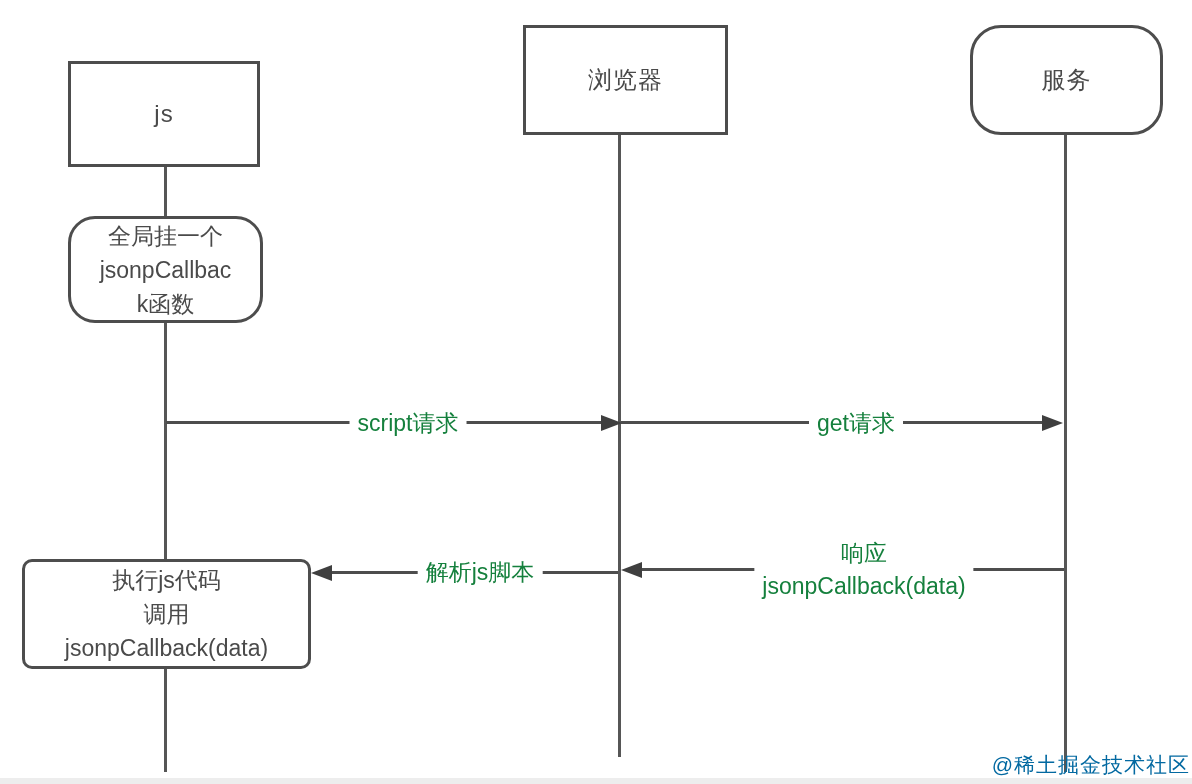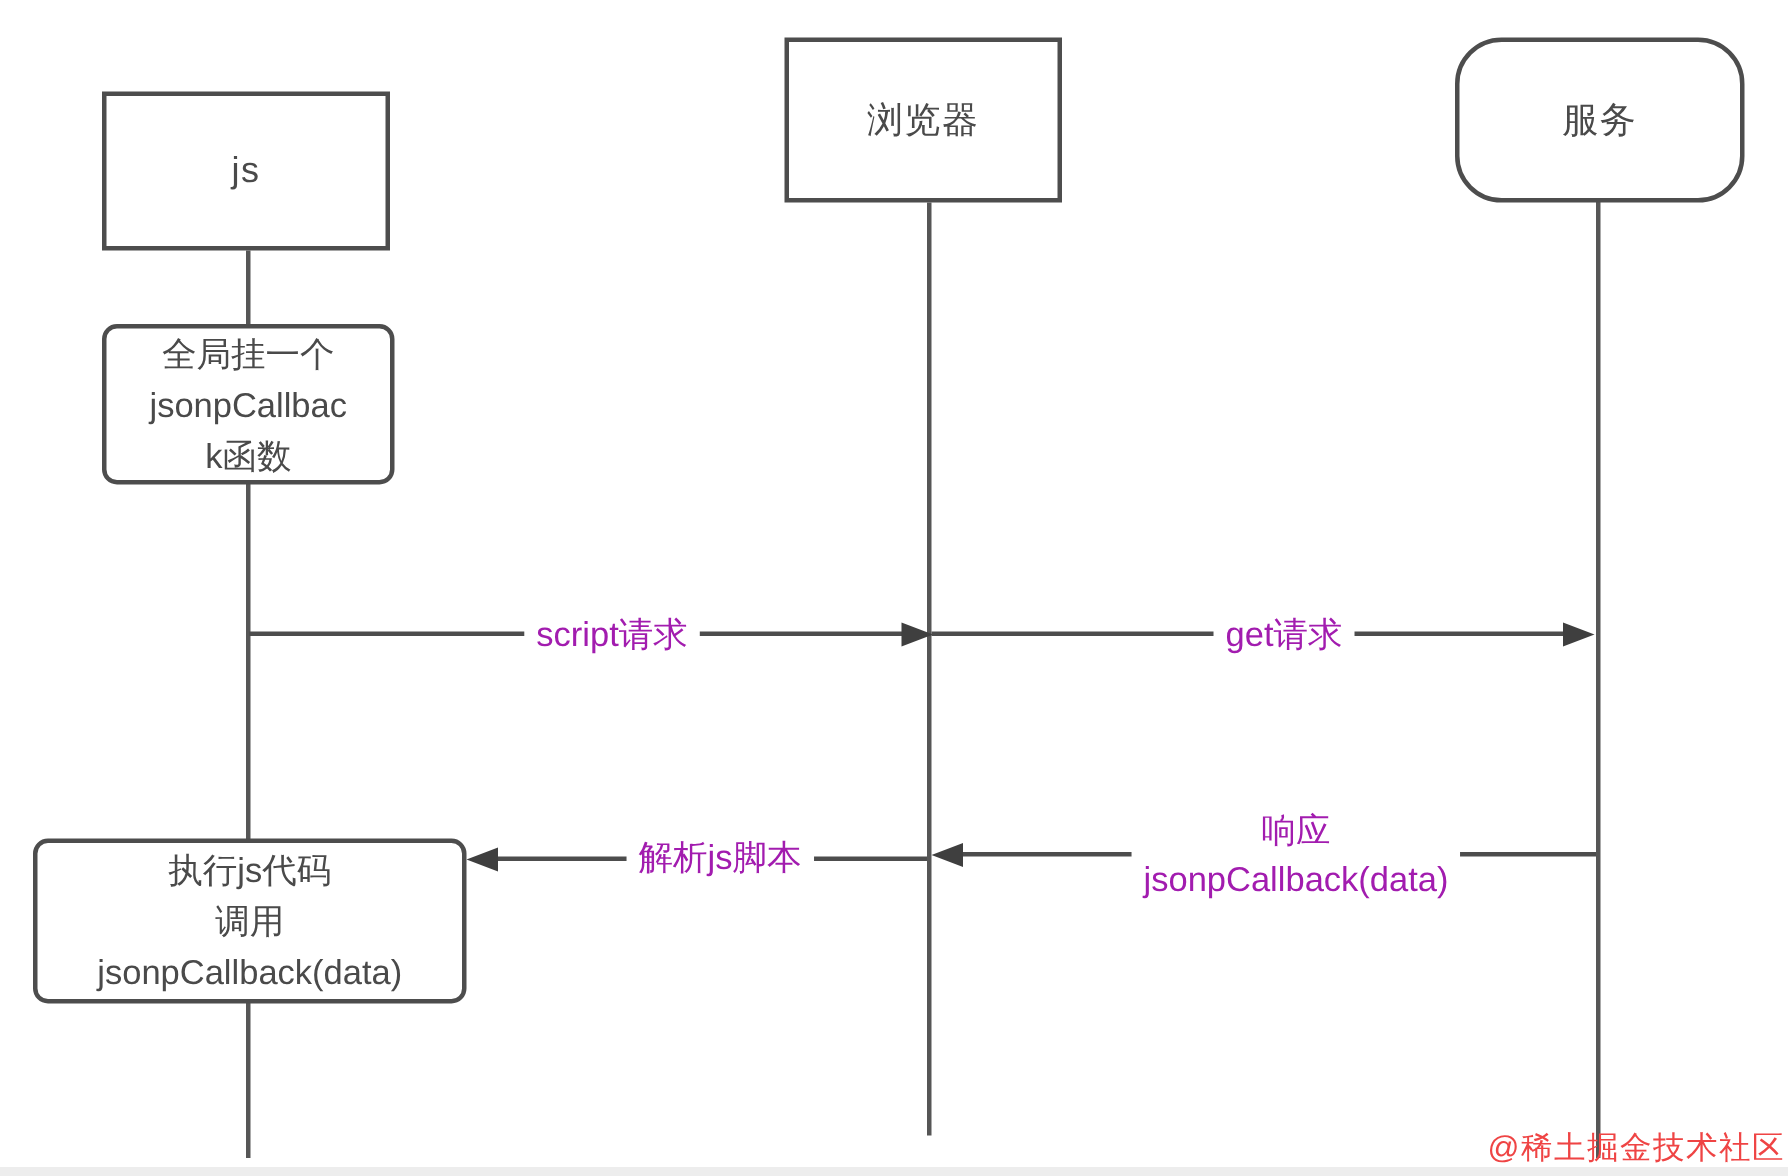--- a/index.html
+++ b/index.html
@@ -35,41 +35,41 @@
     background: #ffffff;
     display: flex;
     align-items: center;
     justify-content: center;
     font-size: 24px;
     letter-spacing: 1px;
     color: #4a4a4a;
     z-index: 4;
   }
   .actor-js      { left: 68px;  top: 27px; width: 192px; height: 106px; margin-top: 34px; }
-  .actor-browser { left: 523px; top: 25px; width: 185px; height: 110px; }
+  .actor-browser { left: 523px; top: 25px; width: 205px; height: 110px; }
   .actor-server  { left: 970px; top: 25px; width: 193px; height: 110px; border-radius: 31px; }
 
   
   .note {
     position: absolute;
     box-sizing: border-box;
     border: 3px solid #4d4d4d;
     border-radius: 10px;
     background: #ffffff;
     display: flex;
     flex-direction: column;
     align-items: center;
     justify-content: center;
     text-align: center;
     font-size: 23px;
     line-height: 34px;
     color: #4a4a4a;
     z-index: 4;
   }
-  .note-1 { left: 68px; top: 216px; width: 195px; height: 107px; }
+  .note-1 { left: 68px; top: 216px; width: 195px; height: 107px; border-radius: 27px; }
   .note-2 { left: 22px; top: 515px; width: 289px; height: 110px; margin-top: 44px; }
   .note span { display: block; }
 
   
   .msg-line {
     position: absolute;
     height: 3px;
     background: #4d4d4d;
     z-index: 2;
   }
@@ -89,33 +89,33 @@
     border-right: 21px solid #3f3f3f;
   }
   .msg-label {
     position: absolute;
     transform: translate(-50%, -50%);
     background: #ffffff;
     padding: 0 8px;
     font-size: 23px;
     line-height: 33px;
     text-align: center;
-    color: #a21caf;
+    color: #15803d;
     white-space: nowrap;
     z-index: 3;
   }
   .msg-label span { display: block; }
 
   
   .watermark {
     position: absolute;
     right: 2px;
     top: 751px;
     font-size: 21px;
-    color: #ef4444;
+    color: #0369a1;
     z-index: 5;
     letter-spacing: 1px;
   }
   
   .bottom-strip {
     position: absolute;
     left: 0; bottom: 0;
     width: 100%; height: 6px;
     background: #ededed;
     z-index: 0;

